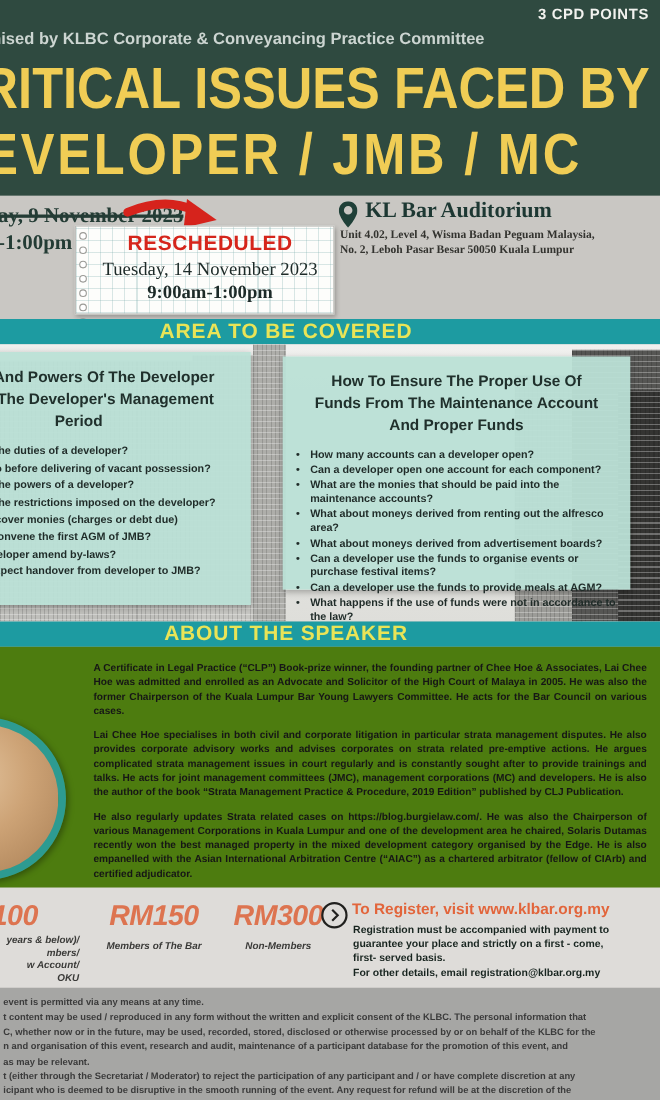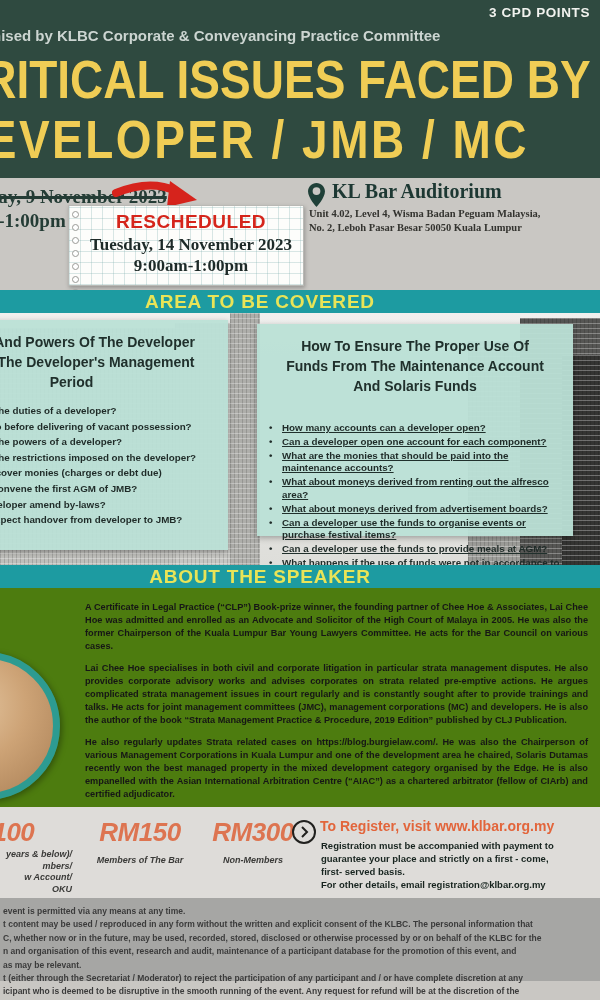--- a/index.html
+++ b/index.html
@@ -26,21 +26,21 @@
   .arrow-svg{position:absolute;left:112px;top:2px;}
   .resched-box{position:absolute;left:68px;top:27px;width:236px;height:81px;background:#fdfdfb;
       border:1px solid #b9b9b5;box-shadow:1px 2px 4px rgba(0,0,0,.25);text-align:center;
       padding-left:10px;box-sizing:border-box;
       background-image:
         repeating-linear-gradient(0deg, rgba(120,170,170,.28) 0 1px, transparent 1px 11px),
         repeating-linear-gradient(90deg, rgba(120,170,170,.28) 0 1px, transparent 1px 11px);}
   .holes{position:absolute;left:3px;top:5px;display:flex;flex-direction:column;gap:6px;}
   .holes span{width:5px;height:5px;border-radius:50%;border:1px solid #9a9a96;background:#fff;display:block;}
   .resched-label{margin-top:5px;font-size:19px;font-weight:800;color:#d5251b;letter-spacing:.5px;}
-  .resched-date{font-size:17px;font-weight:bold;color:#1d2a28;margin-top:2px;}
+  .resched-date{font-size:17px;font-weight:normal;color:#1d2a28;margin-top:2px;}
   .resched-time{font-size:17px;font-weight:bold;color:#1d2a28;margin-top:1px;}
   .pin{position:absolute;left:308px;top:5px;}
   .venue-name{position:absolute;left:332px;top:2px;font-size:20px;font-weight:bold;color:#1d3833;white-space:nowrap;}
   .addr1{position:absolute;left:309px;top:30px;font-size:10.5px;font-weight:bold;color:#33332f;white-space:nowrap;}
   .addr2{position:absolute;left:309px;top:44px;font-size:10.5px;font-weight:bold;color:#33332f;white-space:nowrap;}
 
   
   .banner{position:absolute;left:-80px;width:680px;height:23px;background:#1d9ba1;text-align:center;}
   .banner span{font-size:19px;font-weight:800;color:#e9e457;line-height:23px;letter-spacing:.8px;}
   .banner1{top:290px;} .banner2{top:565px;}
@@ -61,21 +61,21 @@
 
   .topic-box{position:absolute;background:rgba(186,224,214,.95);box-shadow:0 2px 6px rgba(0,0,0,.3);
              box-sizing:border-box;color:#20302c;}
   .box-left{left:-85px;top:7px;width:313px;height:230px;padding-top:12px;}
   .box-right{left:257px;top:11px;width:316px;height:212px;padding:12px 6px 0 6px;}
   .topic-title{text-align:center;font-size:14px;font-weight:bold;line-height:20px;color:#20302c;}
   .bullets{list-style:none;margin:0;padding:0;}
   .box-left .bullets{margin-top:11px;padding-left:22px;}
   .box-left .bullets li{position:relative;padding-left:14px;font-size:9.8px;font-weight:bold;
                         line-height:15.6px;color:#1f2b28;white-space:nowrap;}
-  .box-right .bullets{margin-top:26px;padding-left:6px;text-decoration:underline;}
+  .box-right .bullets{margin-top:12px;padding-left:6px;}
   .box-right .bullets li{position:relative;padding-left:13px;font-size:9.8px;font-weight:bold;
                          line-height:12.8px;color:#1f2b28;margin-bottom:1px;}
   .bullets li::before{content:"•";position:absolute;left:0;top:0;}
 
   
   .speaker{position:absolute;left:0;top:588px;width:600px;height:219px;background:#4d7c0f;overflow:hidden;}
   .photo{position:absolute;left:-88px;top:64px;width:134px;height:134px;border-radius:50%;
          border:7px solid #2d9b91;box-shadow:2px 2px 6px rgba(0,0,0,.35);
          background:radial-gradient(circle at 40% 35%, #e3c49e 0%, #cda376 45%, #a97f55 100%);}
   .bio{position:absolute;left:85px;top:13px;width:503px;}
@@ -91,21 +91,21 @@
   .t2{position:absolute;left:78px;top:10px;width:100px;text-align:center;margin-left:12px;}
   .t3{position:absolute;left:203px;top:10px;width:100px;text-align:center;}
   .t2 .tier-label,.t3 .tier-label{margin-top:7px;}
   .reg-circle{position:absolute;left:292px;top:13px;width:20px;height:20px;border-radius:50%;
               border:2px solid #20201e;}
   .reg-head{position:absolute;left:320px;top:11px;font-size:14px;font-weight:800;color:#e2653b;white-space:nowrap;}
   .reg-body{position:absolute;left:321px;top:32px;font-size:9.5px;font-weight:800;color:#17241f;line-height:13px;}
   .reg-body div{white-space:nowrap;}
 
   
-  .footer{position:absolute;left:0;top:898px;width:600px;height:83px;background:#a6a6a4;
+  .footer{position:absolute;left:0;top:898px;width:600px;height:102px;background:#a6a6a4;
           padding:7px 0 0 3px;box-sizing:border-box;}
   .footer div{font-size:8.5px;font-weight:bold;color:#3b3b3b;line-height:13.4px;white-space:nowrap;}
 </style>
 </head>
 <body>
 
 <div class="poster">
 
   <div class="header">
     <div class="cpd-badge">3 CPD POINTS</div>
@@ -178,21 +178,21 @@
           <li>Can a developer amend by-laws?</li>
           <li>What to expect handover from developer to JMB?</li>
         </ul>
     </div>
 
     <div class="topic-box box-right">
       <div class="topic-title">
 
       <div>How To Ensure The Proper Use Of</div>
           <div>Funds From The Maintenance Account</div>
-          <div>And Solaris Funds</div>
+          <div>And Proper Funds</div>
         </div>
       <ul class="bullets">
 
       <li>How many accounts can a developer open?</li>
           <li>Can a developer open one account for each component?</li>
           <li>What are the monies that should be paid into the maintenance accounts?</li>
           <li>What about moneys derived from renting out the alfresco area?</li>
           <li>What about moneys derived from advertisement boards?</li>
           <li>Can a developer use the funds to organise events or purchase festival items?</li>
           <li>Can a developer use the funds to provide meals at AGM?</li>

